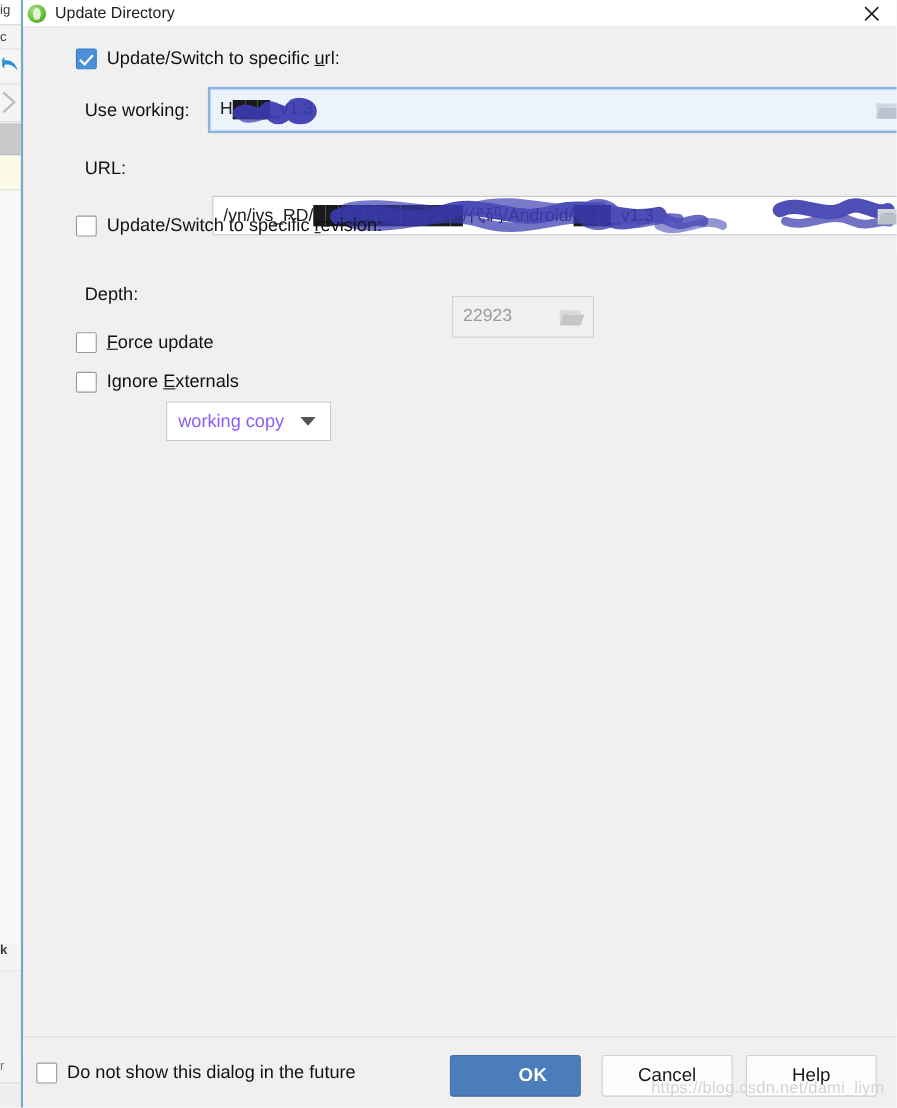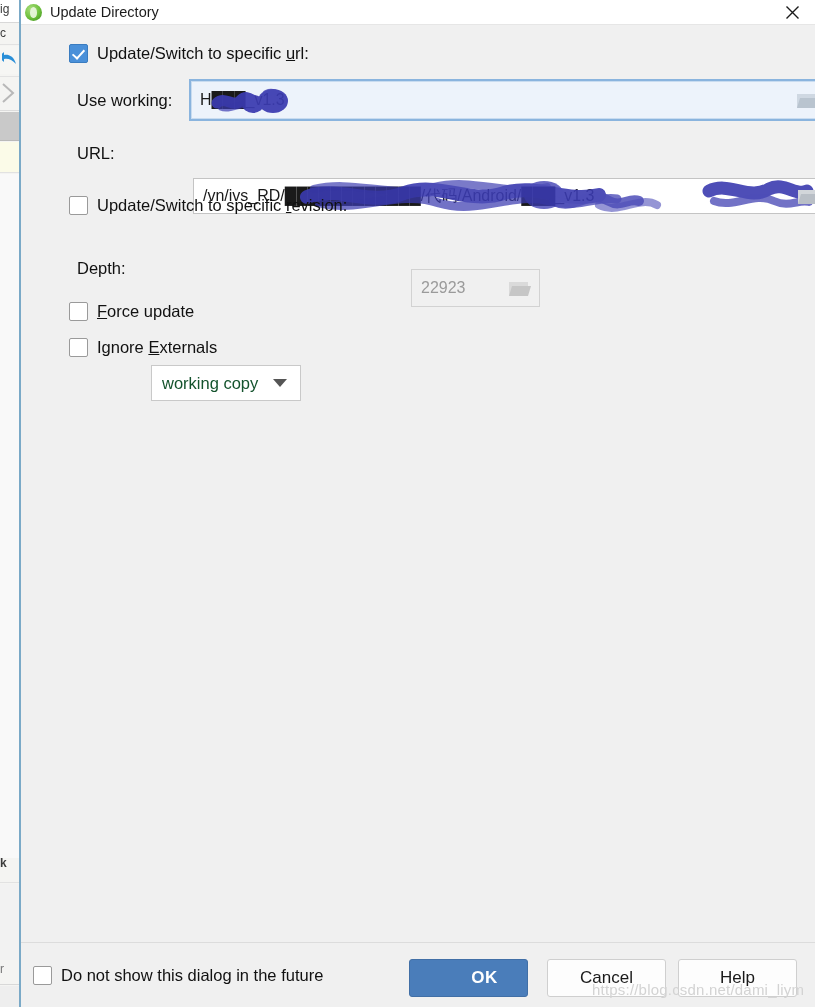--- a/index.html
+++ b/index.html
@@ -204,21 +204,21 @@
   .combo {
     box-sizing: border-box;
     background: #ffffff;
     border: 1px solid #c9c9c9;
     display: flex;
     align-items: center;
     position: relative;
   }
   .combo .combo-value {
     font-size: 16.5px;
-    color: #14532d;
+    color: #8b5cf6;
     margin-left: 10px;
     font-family: "Liberation Sans", sans-serif;
   }
   .combo .caret {
     position: absolute;
     right: 13px; top: 50%;
     transform: translateY(-50%);
     width: 0; height: 0;
     border-left: 7px solid transparent;
     border-right: 7px solid transparent;

